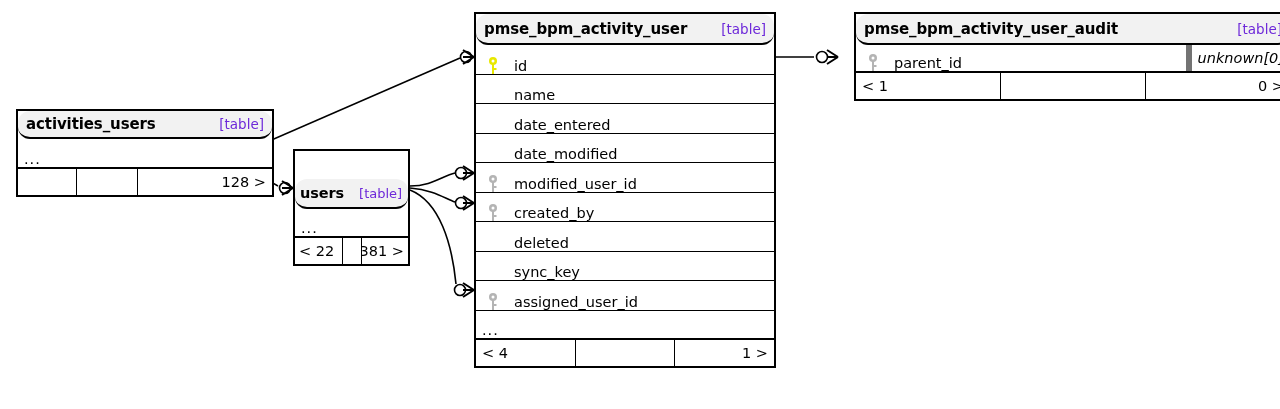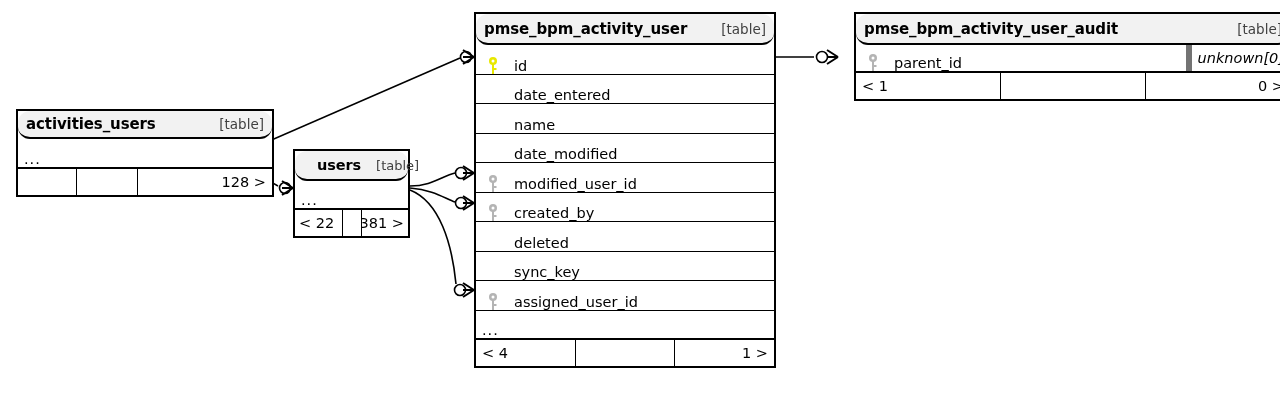--- a/index.html
+++ b/index.html
@@ -24,21 +24,21 @@
     background:#f2f2f2;
     border-bottom:2px solid #000000;
     box-sizing:border-box;
     display:flex;align-items:center;
     padding:0 8px;
     height:31px;
     white-space:nowrap;
     border-radius:12px;
   }
   .t-name{font-weight:bold;font-size:15px;letter-spacing:-0.1px;}
-  .t-tag{margin-left:auto;font-size:13.5px;color:#404040;padding-left:10px;}
+  .t-tag{margin-left:auto;font-size:13.5px;color:#6d28d9;padding-left:10px;}
 
   .t-row{
     display:flex;align-items:flex-end;
     height:29.5px;
     border-bottom:1px solid #000000;
     box-sizing:border-box;
     font-size:14.5px;
     background:#ffffff;
     position:relative;
   }
@@ -71,21 +71,21 @@
     position:absolute;left:17px;top:378px;
     font-size:14.5px;color:#111111;white-space:nowrap;
   }
 
   
   #tbl-activities_users{left:16px;top:109px;width:258px;}
   #tbl-users{left:293px;top:149px;width:117px;}
   #tbl-main{left:474px;top:12px;width:302px;}
   #tbl-audit{left:838px;top:12px;width:438px;margin-left:16px;}
 
-  #tbl-users .t-header{height:30px;padding:0 22px;}
+  #tbl-users .t-header{height:30px;padding:0 5px;margin-top:28px;}
   #tbl-users .t-name{font-size:14.5px;}
   #tbl-users .t-tag{font-size:13px;margin-left:5px;}
   #tbl-users .t-row{height:29px;}
   #tbl-users .f-cell{padding:0 4px;}
   #tbl-users .f-left{flex:0 0 47px;}
   #tbl-users .f-mid{flex:0 0 20px;}
   #tbl-users .f-right{flex:1 1 0;}
 
   #tbl-activities_users .t-header{height:28px;}
   #tbl-activities_users .f-left{flex:0 0 58px;}
@@ -182,26 +182,26 @@
           <circle cx="5" cy="4" r="1.5" fill="#ffffff"></circle>
           <rect x="4" y="7" width="2" height="10" fill="#e8e800"></rect>
           <rect x="6" y="11" width="2.5" height="2" fill="#e8e800"></rect>
         </svg>
       </span>
       <span class="colname">id</span>
     </div>
 
     <div class="t-row">
       <span class="keycell"></span>
+      <span class="colname">name</span>
+    </div>
+
+    <div class="t-row">
+      <span class="keycell"></span>
       <span class="colname">date_entered</span>
-    </div>
-
-    <div class="t-row">
-      <span class="keycell"></span>
-      <span class="colname">name</span>
     </div>
 
     <div class="t-row">
       <span class="keycell"></span>
       <span class="colname">date_modified</span>
     </div>
 
     <div class="t-row">
       <span class="keycell">
         <svg class="key-icon" width="10" height="17" viewBox="0 0 10 17">

